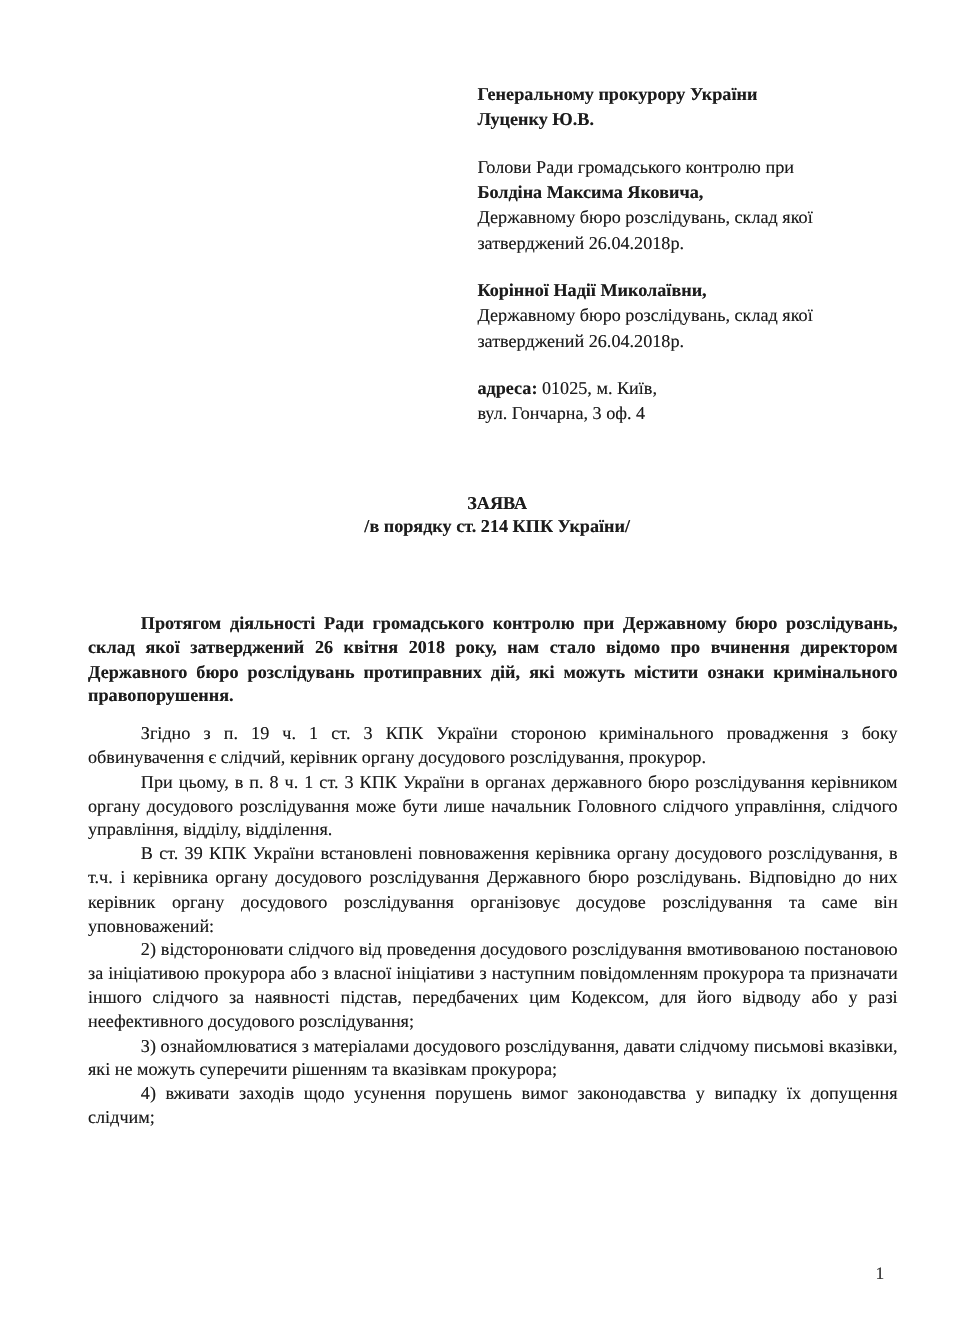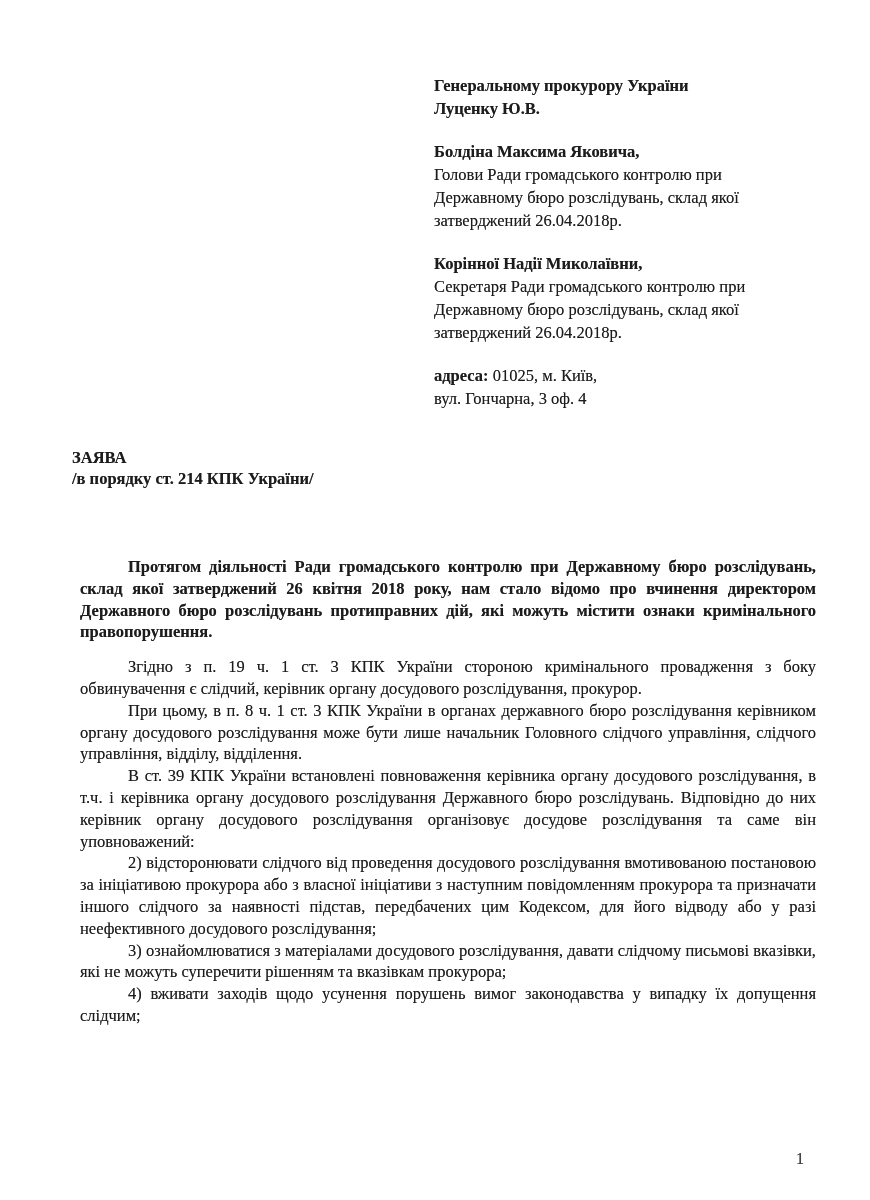--- a/index.html
+++ b/index.html
@@ -31,20 +31,21 @@
   }
   .addressee .grp { margin-bottom: 20px; }
   .addressee .line { white-space: nowrap; }
 
   
   .doc-title {
     position: absolute;
     left: 72px;
     top: 436px;
     width: 760px;
+    text-align: center;
     font-weight: bold;
     font-size: 16.5px;
     line-height: 20.5px;
   }
 
   
   .doc-body {
     position: absolute;
     left: 80px;
     top: 544px;
@@ -75,29 +76,28 @@
 
 <div class="page">
 
   <div class="addressee">
     <div class="grp">
       <div class="line b">Генеральному прокурору України</div>
       <div class="line b">Луценку Ю.В.</div>
     </div>
 
     <div class="grp">
+      <div class="line">Голови Ради громадського контролю при</div>
       <div class="line b">Болдіна Максима Яковича,</div>
-      <div class="line">Голови Ради громадського контролю при</div>
       <div class="line">Державному бюро розслідувань, склад якої</div>
       <div class="line">затверджений 26.04.2018р.</div>
     </div>
 
     <div class="grp">
       <div class="line b">Корінної Надії Миколаївни,</div>
-      <div class="line">Секретаря Ради громадського контролю при</div>
       <div class="line">Державному бюро розслідувань, склад якої</div>
       <div class="line">затверджений 26.04.2018р.</div>
     </div>
 
     <div class="grp">
       <div class="line"><span class="b">адреса:</span><span> 01025, м. Київ,</span></div>
       <div class="line">вул. Гончарна, 3 оф. 4</div>
     </div>
   </div>
 

